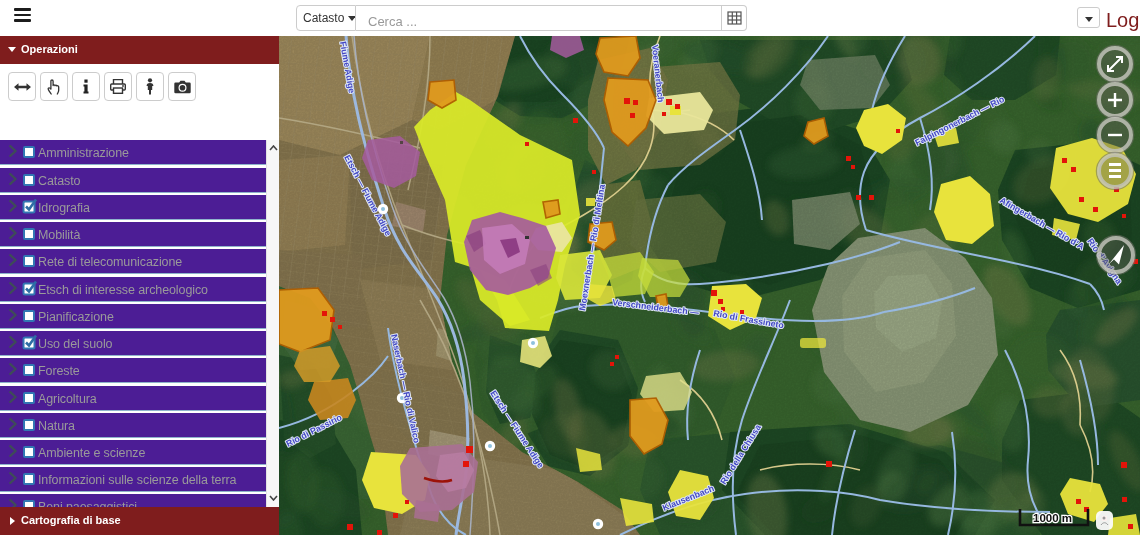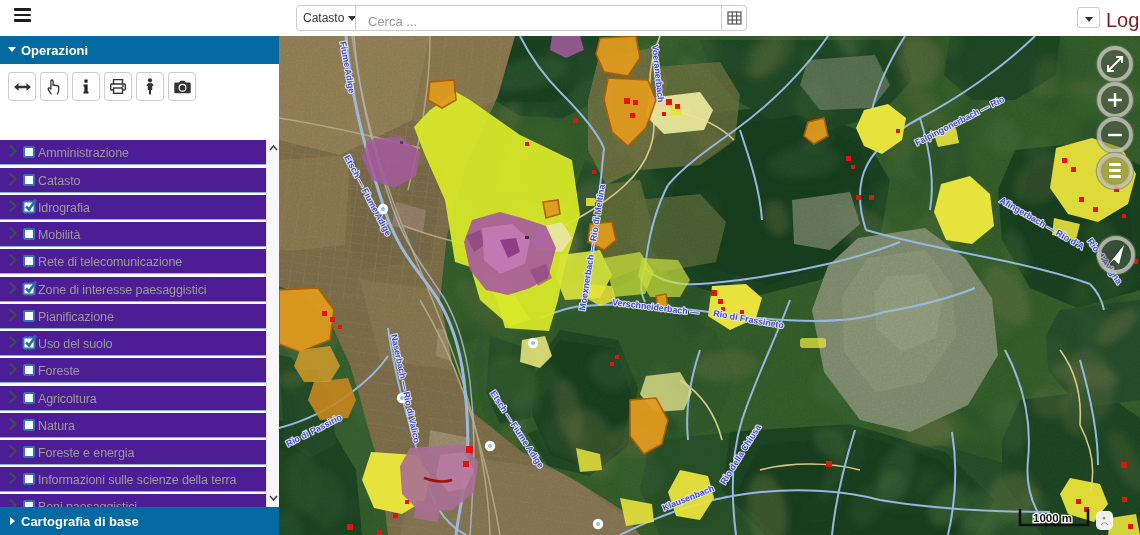--- a/index.html
+++ b/index.html
@@ -14,21 +14,21 @@
 #catbtn { width:60px; height:26px; padding:0 0 0 6px; border:1px solid #ccc; border-radius:4px 0 0 4px; background:#fff; font-size:12px; color:#333; line-height:24px; white-space:nowrap; overflow:hidden; }
 #catbtn .car { display:inline-block; width:0; height:0; border-left:4px solid transparent; border-right:4px solid transparent; border-top:5px solid #333; margin-left:4px; vertical-align:middle; }
 #srch { width:366px; height:26px; border:1px solid #ccc; border-left:none; background:#fff; font-size:13px; color:#999; line-height:24px; padding:4px 12px; }
 #calbtn { width:25px; height:26px; border:1px solid #ccc; border-left:none; border-radius:0 4px 4px 0; background:#fff; display:flex; align-items:center; justify-content:center; }
 #logdd { position:absolute; left:1077px; top:7px; width:23px; height:21px; border:1px solid #ccc; border-radius:3px; background:#fff; text-align:center; }
 #logdd .car { display:inline-block; width:0; height:0; border-left:4px solid transparent; border-right:4px solid transparent; border-top:5px solid #333; margin-top:8px; }
 #login { position:absolute; left:1106px; top:9px; font-size:20px; color:#7f1d1d; }
 
 
 #side { position:absolute; left:0; top:36px; width:279px; height:499px; background:#fff; z-index:20; }
-.navbar { position:absolute; left:0; width:279px; background:#0369a1; color:#fff; font-size:13px; font-weight:bold; }
+.navbar { position:absolute; left:0; width:279px; background:#7f1d1d; color:#fff; font-size:11px; font-weight:bold; }
 .navbar .txt { position:absolute; left:21px; }
 .cardown { position:absolute; left:8px; width:0; height:0; border-left:4.5px solid transparent; border-right:4.5px solid transparent; border-top:5px solid #fff; }
 .carright { position:absolute; left:10px; width:0; height:0; border-top:4.5px solid transparent; border-bottom:4.5px solid transparent; border-left:5px solid #fff; }
 #opbar { top:0; height:28px; }
 #toolbar { position:absolute; left:0; top:28px; width:279px; height:44px; background:#fff; }
 .tbtn { position:absolute; top:8px; width:28px; height:29px; border:1px solid #ccc; border-radius:4px; background:#fff; display:flex; align-items:center; justify-content:center; }
 #geobar { top:72px; height:32px; }
 #geoicons { position:absolute; left:205px; top:9px; display:flex; gap:3px; }
 #list { position:absolute; left:0; top:104px; width:279px; height:367px; background:#fff; overflow:hidden; }
 .row { position:absolute; left:0; width:266px; height:25px; background:#4c1d95; border-bottom:1px solid #8fb3cc; }
@@ -587,21 +587,21 @@
           <span class="lbl">Rete di telecomunicazione</span>
         </div>
         <div class="row" style="top:137px">
           <svg class="chev" width="8" height="12" viewBox="0 0 9 13">
             <path d="M1.5 1 L7.5 6.5 L1.5 12" fill="none" stroke="#3e4c57" stroke-width="2.5" stroke-linecap="round" stroke-linejoin="round"></path>
           </svg>
           <svg style="position:absolute;left:22px;top:2px" width="17" height="17" viewBox="0 0 17 17">
             <rect x="1.5" y="4.5" width="11" height="11" rx="1.5" fill="#fff" stroke="#3277b3" stroke-width="2"></rect>
             <path d="M4 9.5 L7 12.5 L14 2.5" fill="none" stroke="#2e6da4" stroke-width="2.6"></path>
           </svg>
-          <span class="lbl">Zone di interesse paesaggistici</span>
+          <span class="lbl">Etsch di interesse archeologico</span>
         </div>
         <div class="row" style="top:164px">
           <svg class="chev" width="8" height="12" viewBox="0 0 9 13">
             <path d="M1.5 1 L7.5 6.5 L1.5 12" fill="none" stroke="#3e4c57" stroke-width="2.5" stroke-linecap="round" stroke-linejoin="round"></path>
           </svg>
           <span class="cb"></span>
           <span class="lbl">Pianificazione</span>
         </div>
         <div class="row" style="top:191px">
           <svg class="chev" width="8" height="12" viewBox="0 0 9 13">
@@ -632,21 +632,21 @@
             <path d="M1.5 1 L7.5 6.5 L1.5 12" fill="none" stroke="#3e4c57" stroke-width="2.5" stroke-linecap="round" stroke-linejoin="round"></path>
           </svg>
           <span class="cb"></span>
           <span class="lbl">Natura</span>
         </div>
         <div class="row" style="top:300px">
           <svg class="chev" width="8" height="12" viewBox="0 0 9 13">
             <path d="M1.5 1 L7.5 6.5 L1.5 12" fill="none" stroke="#3e4c57" stroke-width="2.5" stroke-linecap="round" stroke-linejoin="round"></path>
           </svg>
           <span class="cb"></span>
-          <span class="lbl">Foreste e energia</span>
+          <span class="lbl">Ambiente e scienze</span>
         </div>
         <div class="row" style="top:327px">
           <svg class="chev" width="8" height="12" viewBox="0 0 9 13">
             <path d="M1.5 1 L7.5 6.5 L1.5 12" fill="none" stroke="#3e4c57" stroke-width="2.5" stroke-linecap="round" stroke-linejoin="round"></path>
           </svg>
           <span class="cb"></span>
           <span class="lbl">Informazioni sulle scienze della terra</span>
         </div>
         <div class="row" style="top:354px">
           <svg class="chev" width="8" height="12" viewBox="0 0 9 13">

